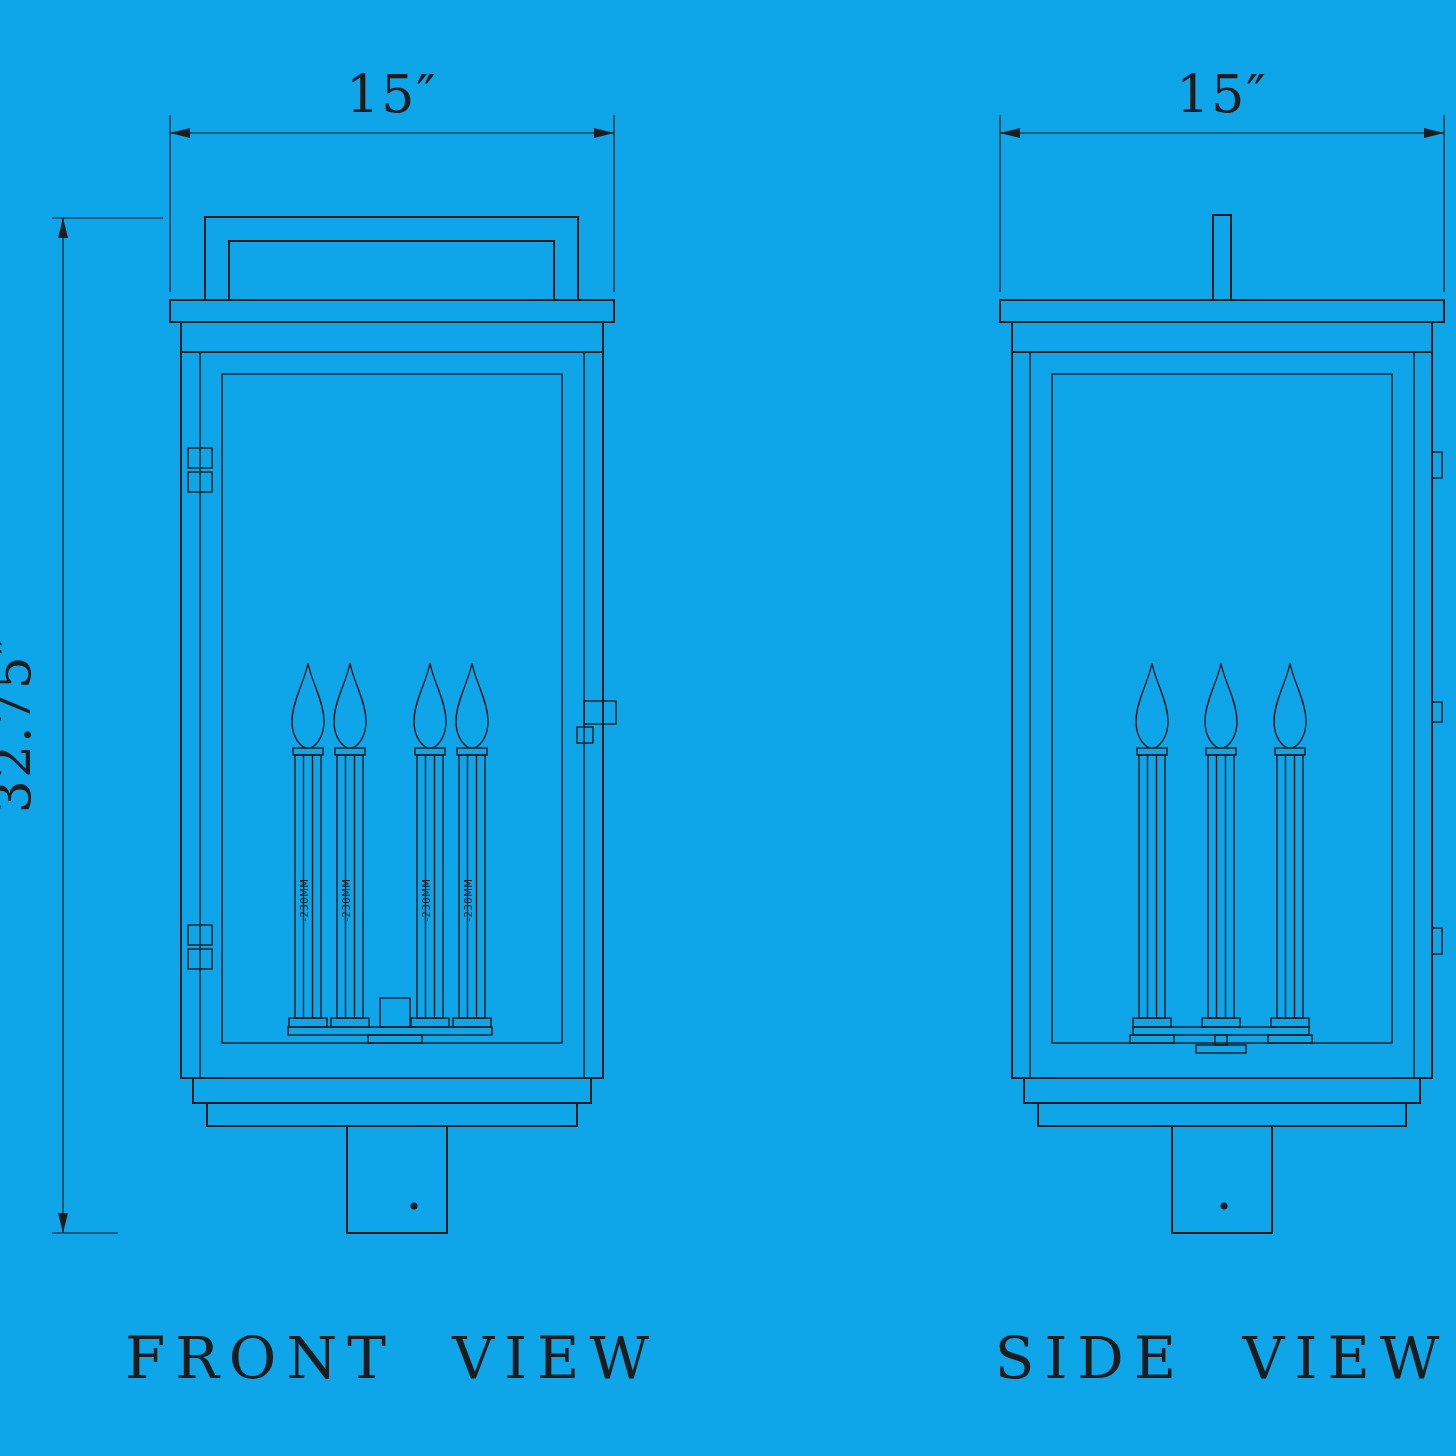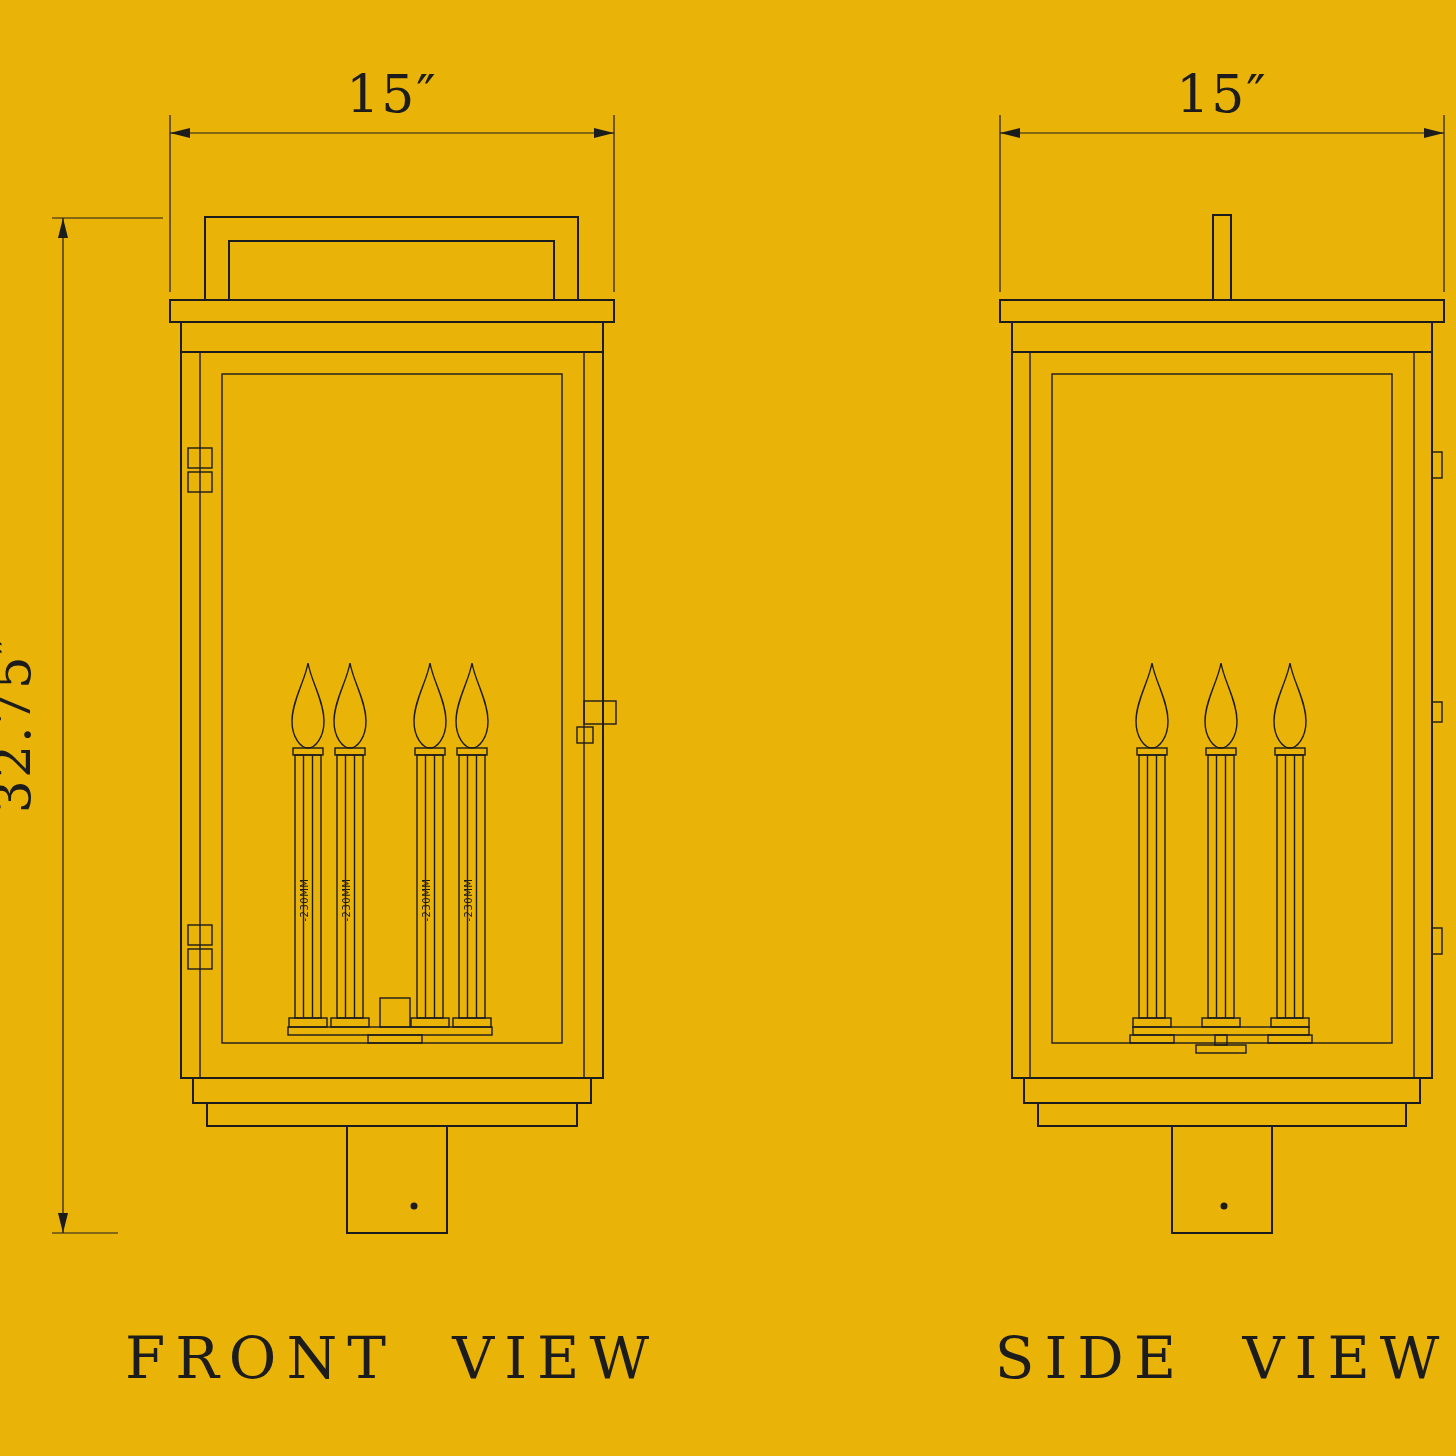--- a/index.html
+++ b/index.html
@@ -6,21 +6,21 @@
     margin: 0;
     padding: 0;
     background: #ffffff;
     width: 1456px;
     height: 1456px;
     font-family: "DejaVu Serif", serif;
   }
   .drawing-wrap {
     width: 1456px;
     height: 1456px;
-    background: #eab308;
+    background: #0ea5e9;
   }
   svg { display: block; }
   .ln  { stroke: #1c1c1c; stroke-width: 2;   fill: none; }
   .ln-thin { stroke: #1c1c1c; stroke-width: 1.4; fill: none; }
   .dim { stroke: #1c1c1c; stroke-width: 1.2; fill: none; }
   .arrow { fill: #1c1c1c; stroke: none; }
   .dot { fill: #1c1c1c; stroke: none; }
   .dim-text {
     font-family: "DejaVu Serif", serif;
     font-size: 52px;

